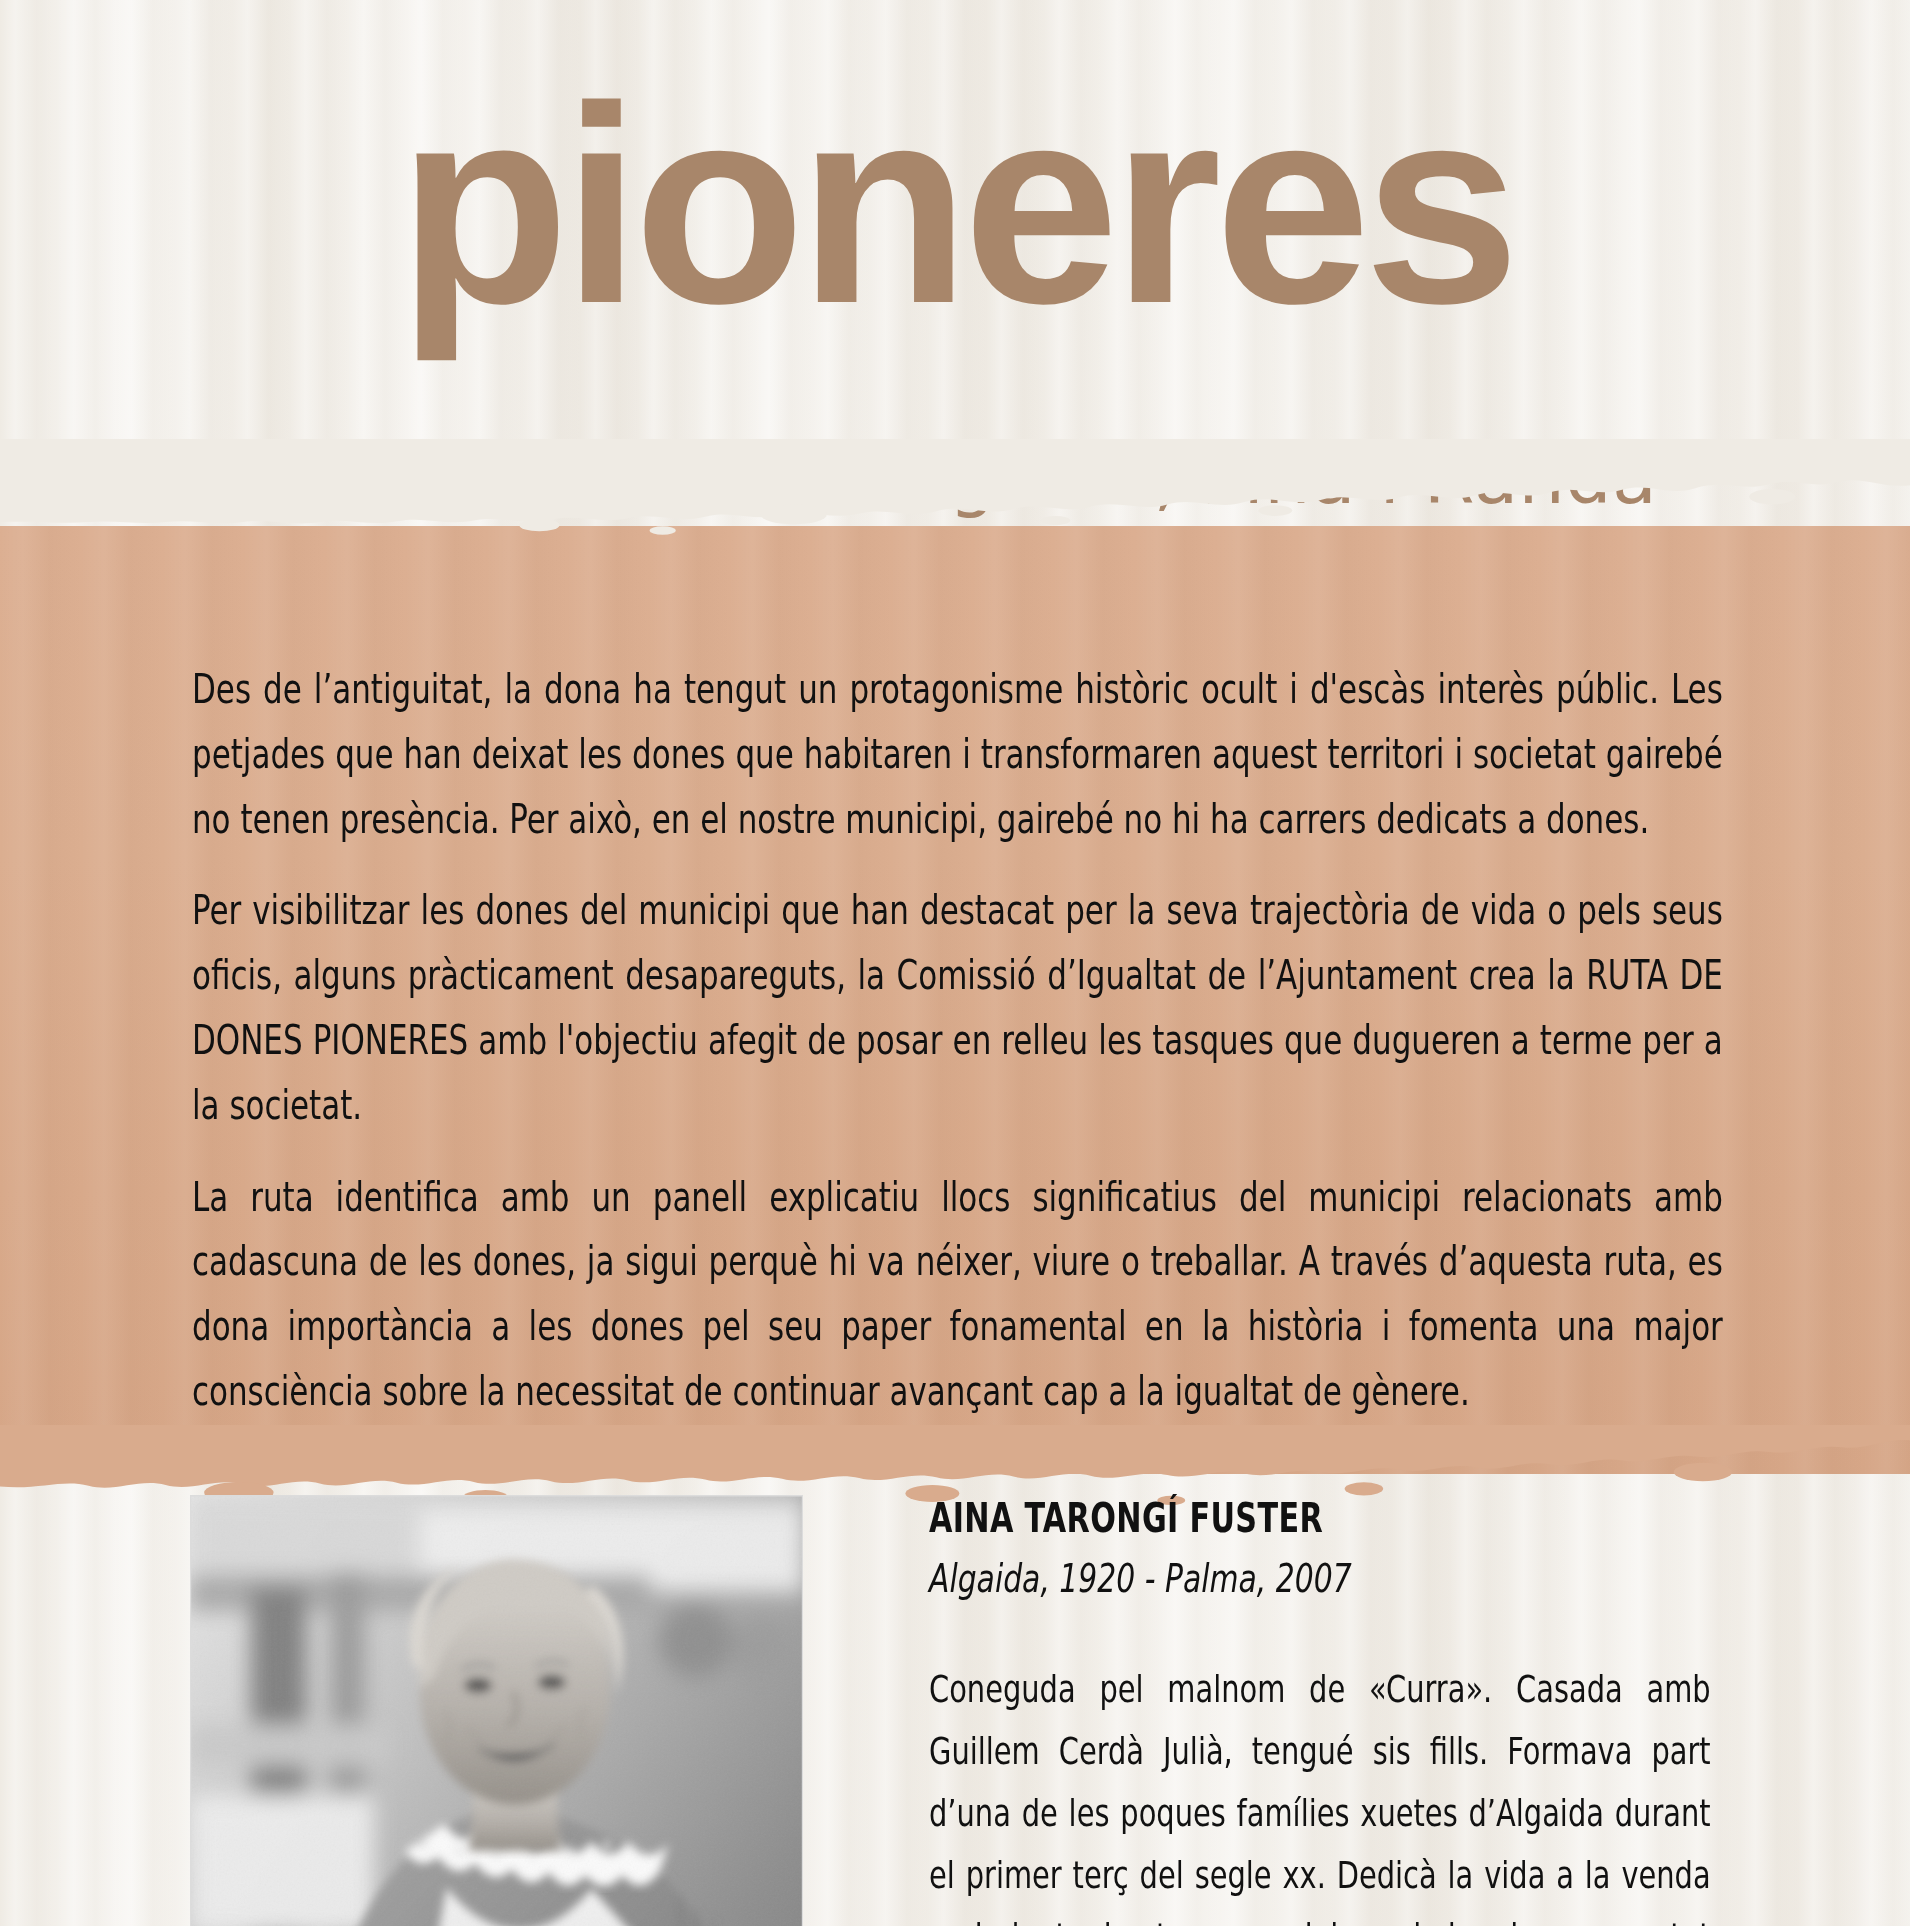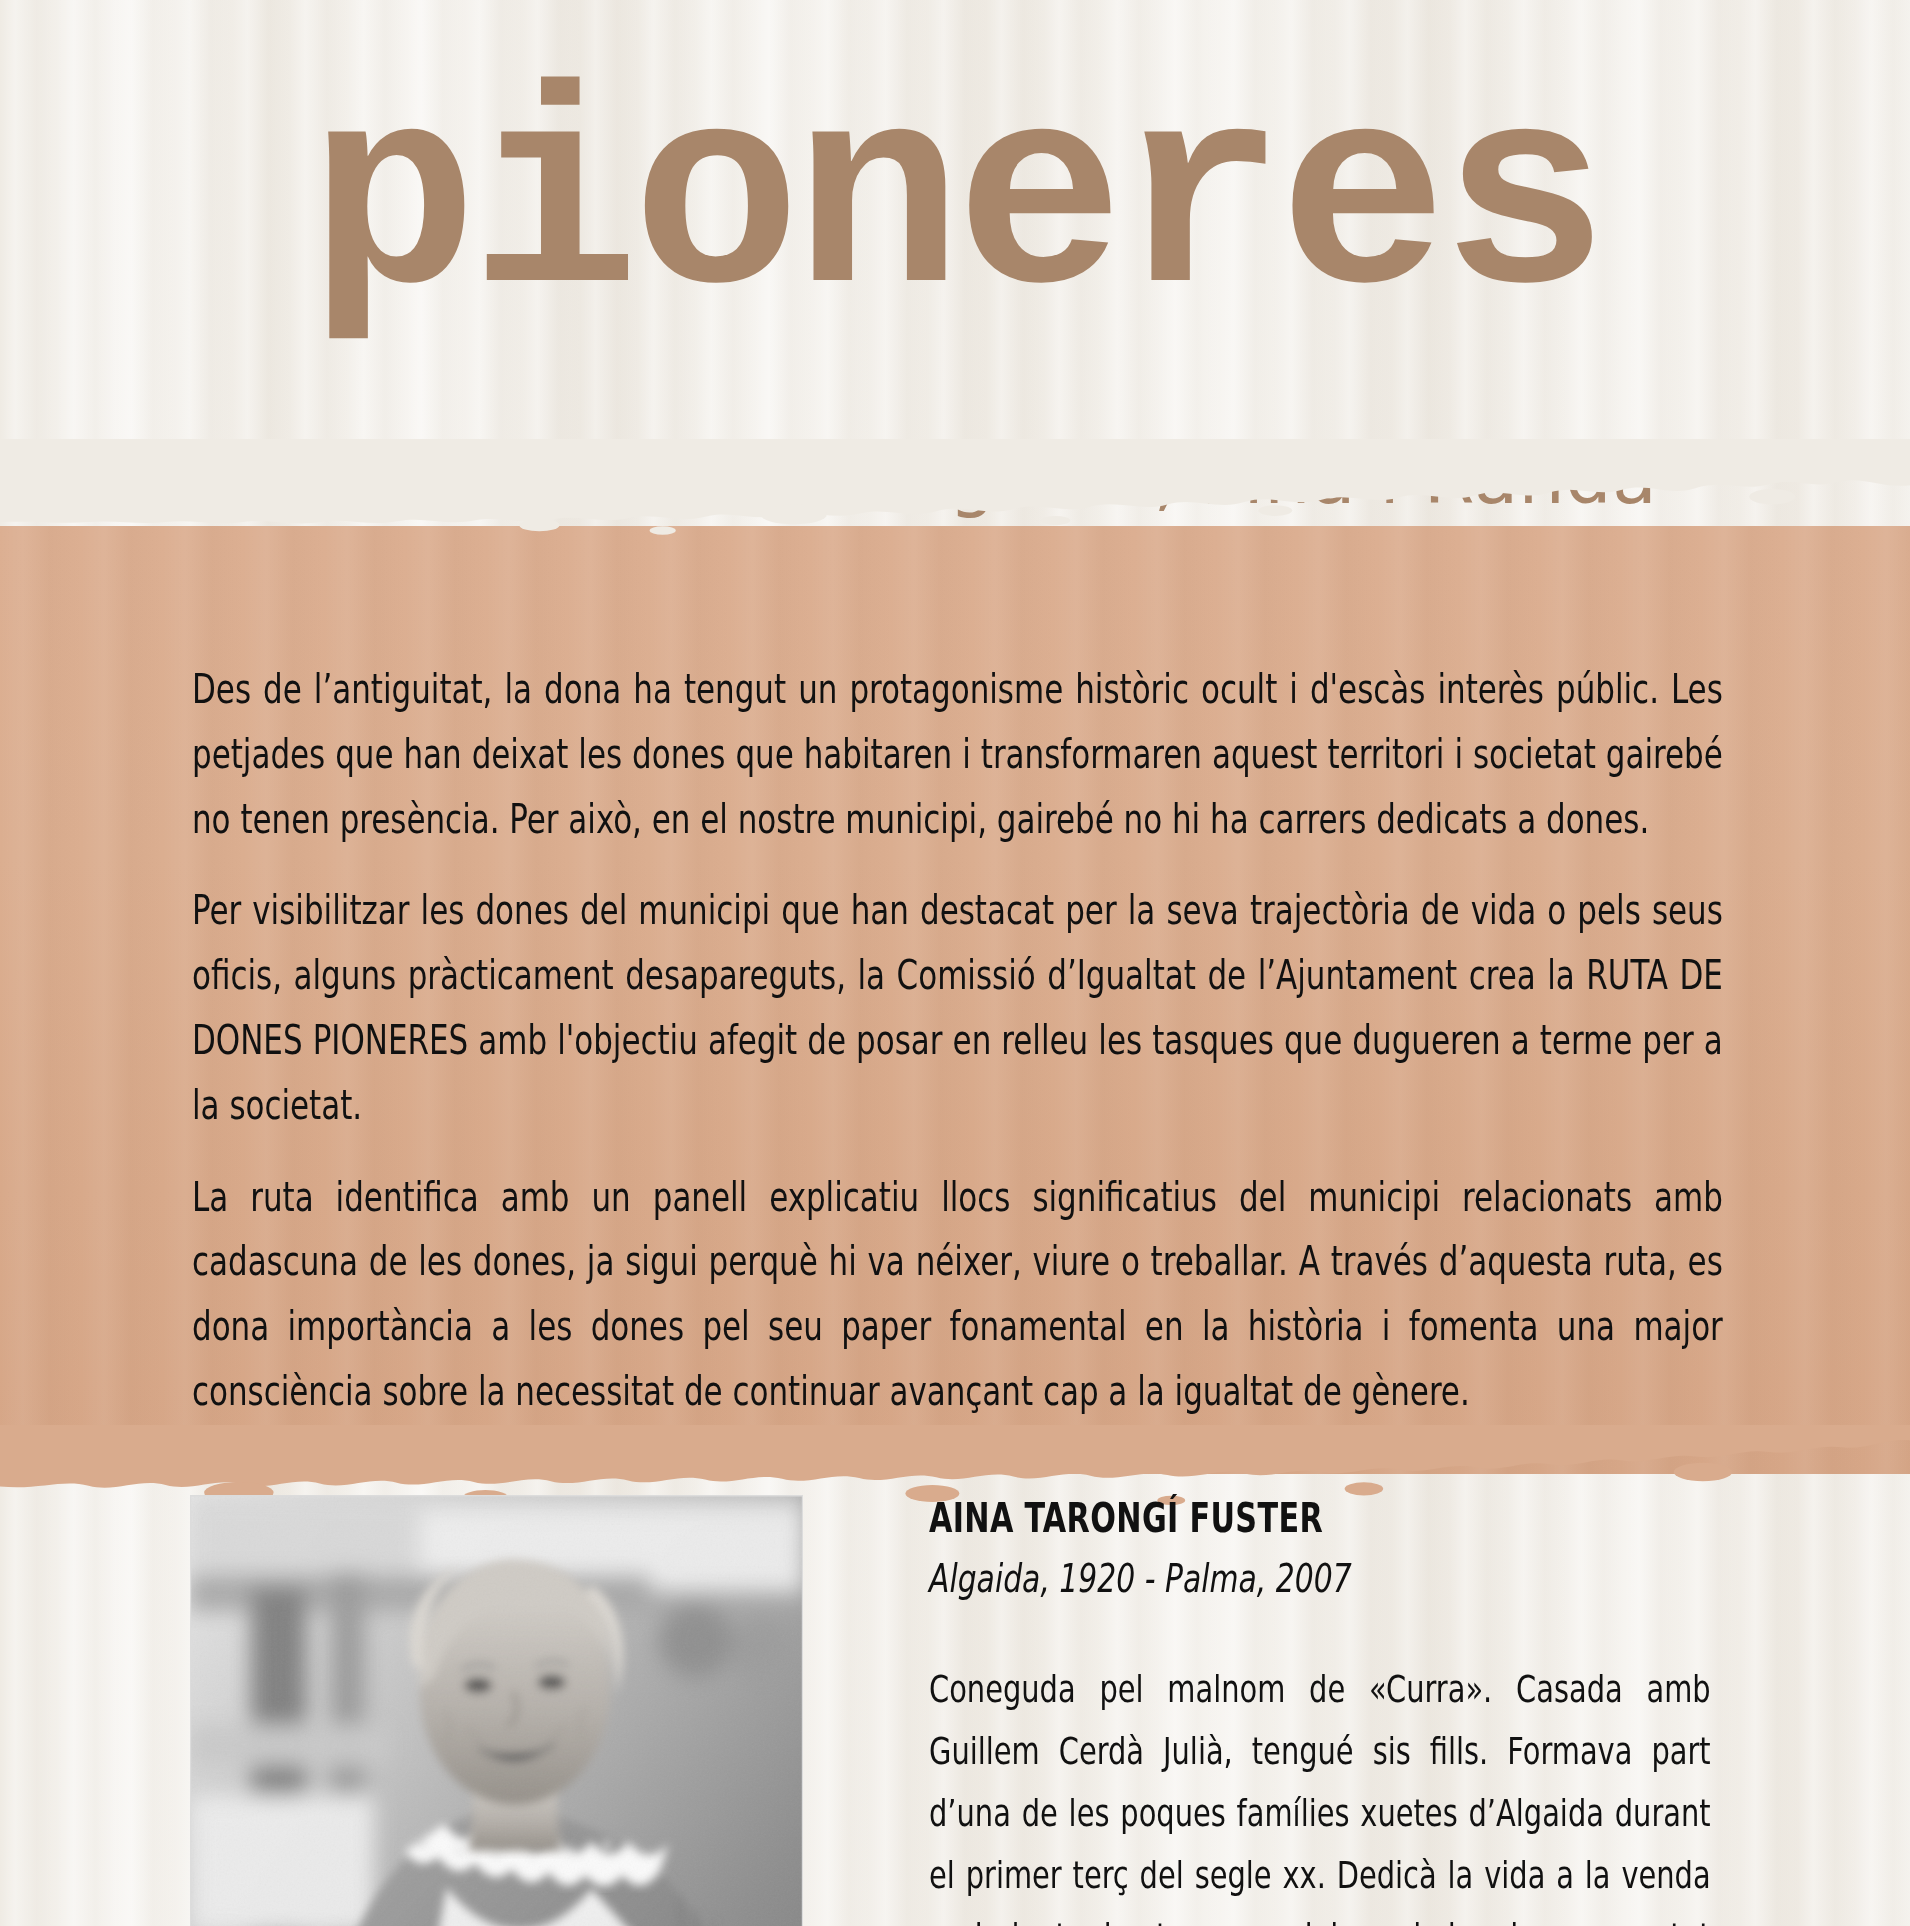--- a/index.html
+++ b/index.html
@@ -52,21 +52,21 @@
     width: 1911px;
     height: 578px;
     overflow: hidden;
   }
 
   .title {
     position: absolute;
     left: 0; top: 96px;
     width: 1911px;
     text-align: center;
-    font-family: Liberation Mono, monospace;
+    font-family: Liberation Sans, sans-serif;
     font-weight: 700;
     font-size: 281px;
     line-height: 0.78;
     letter-spacing: -7px;
     color: #a8866a;
   }
 
   .subtitle {
     position: absolute;
     left: 0; top: 435px;

